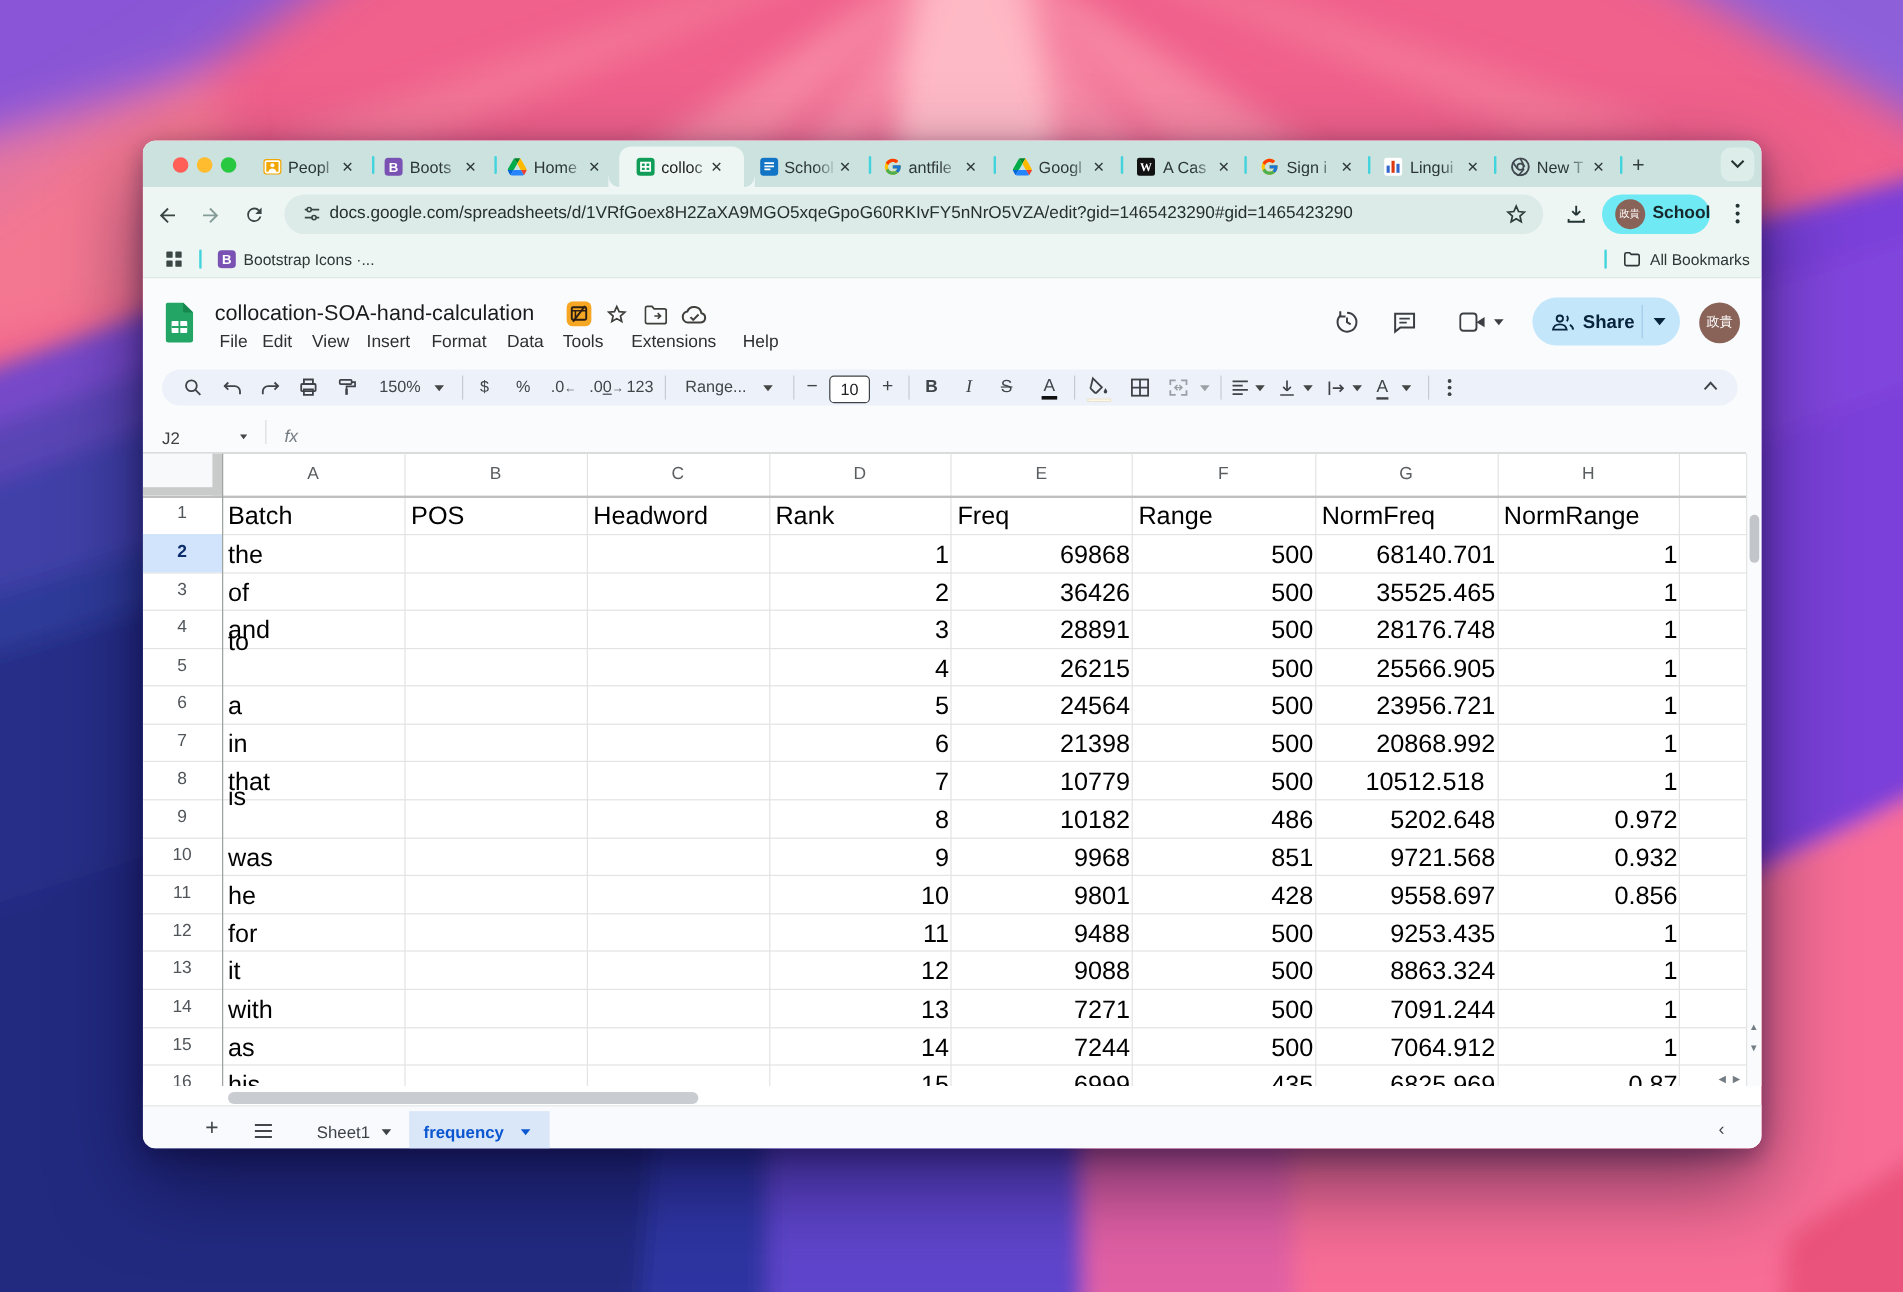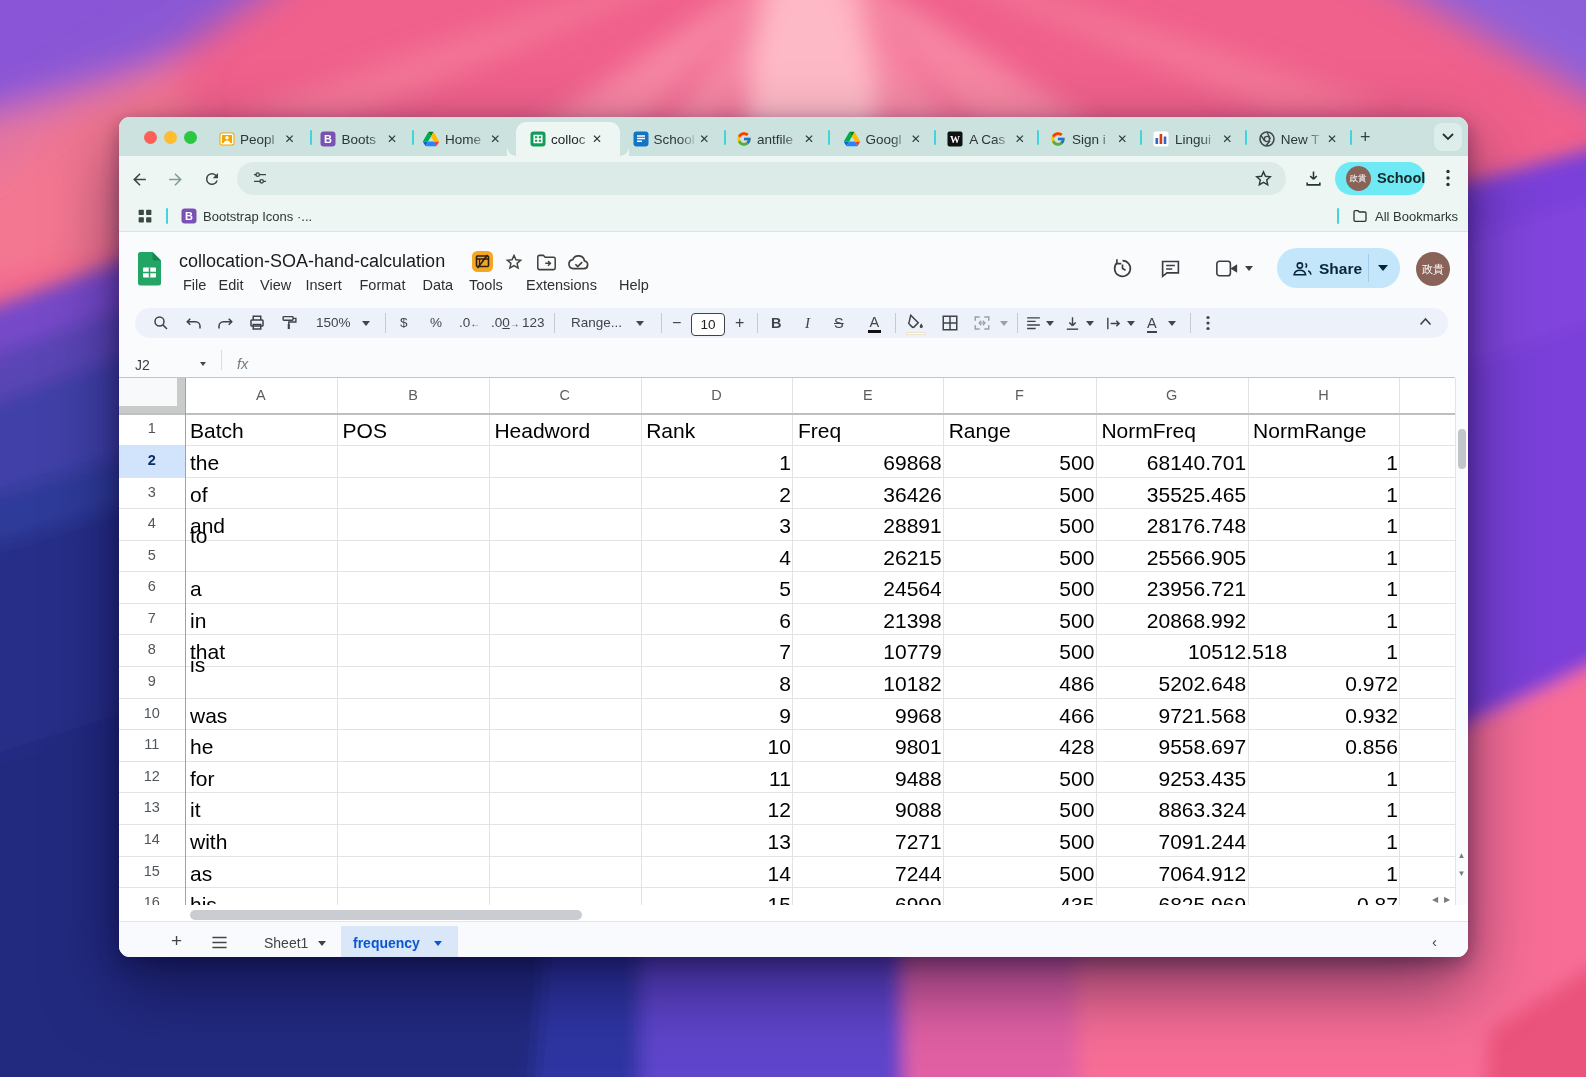--- a/index.html
+++ b/index.html
@@ -220,20 +220,21 @@
     </svg>
 <svg class="abs" style="left:203px;top:170px" width="18" height="18" viewBox="0 0 24 24">
       <path d="M17.65 6.35A7.96 7.96 0 0 0 12 4a8 8 0 1 0 7.73 10h-2.08A6 6 0 1 1 12 6c1.66 0 3.14.69 4.22 1.78L13 11h7V4z" fill="#394644"></path>
     </svg>
 <div class="abs" style="left:237px;top:161.5px;width:1049px;height:33px;border-radius:16.5px;background:#dcebe8"></div>
 <svg class="abs" style="left:252px;top:170px" width="16" height="16" viewBox="0 0 24 24">
       <path d="M3 7h4M11 7h10M3 17h10M17 17h4" stroke="#394644" stroke-width="2" fill="none"></path>
       <circle cx="8.5" cy="7" r="2.6" fill="none" stroke="#394644" stroke-width="2"></circle>
       <circle cx="14.5" cy="17" r="2.6" fill="none" stroke="#394644" stroke-width="2"></circle>
     </svg>
+<div class="abs" id="urltext" style="left:274.5px;top:170px">docs.google.com/spreadsheets/d/1VRfGoex8H2ZaXA9MGO5xqeGpoG60RKIvFY5nNrO5VZA/edit?gid=1465423290#gid=1465423290</div>
 <svg class="abs" style="left:1254px;top:169px" width="19" height="19" viewBox="0 0 24 24">
       <path d="M12 3.6l2.5 5.6 6.1.6-4.6 4.1 1.3 6-5.3-3.1-5.3 3.1 1.3-6-4.6-4.1 6.1-.6z" fill="none" stroke="#2d3b39" stroke-width="1.8"></path>
     </svg>
 <svg class="abs" style="left:1304px;top:168.5px" width="19" height="19" viewBox="0 0 24 24">
       <path d="M12 3v10M12 13l-4.2-4.2M12 13l4.2-4.2" stroke="#233532" stroke-width="2" fill="none"></path>
       <path d="M4 17v3h16v-3" stroke="#233532" stroke-width="2" fill="none"></path>
     </svg>
 <div class="abs" style="left:1335px;top:161.5px;width:90px;height:33px;border-radius:17px;background:#6fe9f3"></div>
 <div class="abs" style="left:1345.5px;top:165.5px;width:25px;height:25px;border-radius:50%;background:#8a6358;color:#fff;font-size:8.5px;text-align:center;line-height:25px">政貴</div>
 <div class="abs" style="left:1377px;top:169.5px;font-size:14.5px;font-weight:bold;color:#16282c">School</div>
@@ -506,32 +507,32 @@
 <div class="abs cell" style="left:184.5px;top:602.88px;width:152.6px;height:31.58px">in</div>
 <div class="abs cell num" style="left:640.7px;top:602.88px;width:151.7px;height:31.58px">6</div>
 <div class="abs cell num" style="left:792.4px;top:602.88px;width:150.8px;height:31.58px">21398</div>
 <div class="abs cell num" style="left:943.2px;top:602.88px;width:152.7px;height:31.58px">500</div>
 <div class="abs cell num" style="left:1095.9px;top:602.88px;width:151.7px;height:31.58px">20868.992</div>
 <div class="abs cell num" style="left:1247.6px;top:602.88px;width:151.8px;height:31.58px">1</div>
 <div class="abs cell" style="left:184.5px;top:634.46px;width:152.6px;height:31.58px">that</div>
 <div class="abs cell num" style="left:640.7px;top:634.46px;width:151.7px;height:31.58px">7</div>
 <div class="abs cell num" style="left:792.4px;top:634.46px;width:150.8px;height:31.58px">10779</div>
 <div class="abs cell num" style="left:943.2px;top:634.46px;width:152.7px;height:31.58px">500</div>
-<div class="abs cell num" style="left:1137px;top:634.46px;width:151.7px;height:31.58px">10512.518</div>
+<div class="abs cell num" style="left:1087px;top:634.46px;width:151.7px;height:31.58px">10512.518</div>
 <div class="abs cell num" style="left:1247.6px;top:634.46px;width:151.8px;height:31.58px">1</div>
 <div class="abs cell" style="left:184.5px;top:647px;width:152.6px;height:31.58px">is</div>
 <div class="abs cell num" style="left:640.7px;top:666.04px;width:151.7px;height:31.58px">8</div>
 <div class="abs cell num" style="left:792.4px;top:666.04px;width:150.8px;height:31.58px">10182</div>
 <div class="abs cell num" style="left:943.2px;top:666.04px;width:152.7px;height:31.58px">486</div>
 <div class="abs cell num" style="left:1095.9px;top:666.04px;width:151.7px;height:31.58px">5202.648</div>
 <div class="abs cell num" style="left:1247.6px;top:666.04px;width:151.8px;height:31.58px">0.972</div>
 <div class="abs cell" style="left:184.5px;top:697.62px;width:152.6px;height:31.58px">was</div>
 <div class="abs cell num" style="left:640.7px;top:697.62px;width:151.7px;height:31.58px">9</div>
 <div class="abs cell num" style="left:792.4px;top:697.62px;width:150.8px;height:31.58px">9968</div>
-<div class="abs cell num" style="left:943.2px;top:697.62px;width:152.7px;height:31.58px">466</div>
+<div class="abs cell num" style="left:943.2px;top:697.62px;width:152.7px;height:31.58px">851</div>
 <div class="abs cell num" style="left:1095.9px;top:697.62px;width:151.7px;height:31.58px">9721.568</div>
 <div class="abs cell num" style="left:1247.6px;top:697.62px;width:151.8px;height:31.58px">0.932</div>
 <div class="abs cell" style="left:184.5px;top:729.20px;width:152.6px;height:31.58px">he</div>
 <div class="abs cell num" style="left:640.7px;top:729.20px;width:151.7px;height:31.58px">10</div>
 <div class="abs cell num" style="left:792.4px;top:729.20px;width:150.8px;height:31.58px">9801</div>
 <div class="abs cell num" style="left:943.2px;top:729.20px;width:152.7px;height:31.58px">428</div>
 <div class="abs cell num" style="left:1095.9px;top:729.20px;width:151.7px;height:31.58px">9558.697</div>
 <div class="abs cell num" style="left:1247.6px;top:729.20px;width:151.8px;height:31.58px">0.856</div>
 <div class="abs cell" style="left:184.5px;top:760.78px;width:152.6px;height:31.58px">for</div>
 <div class="abs cell num" style="left:640.7px;top:760.78px;width:151.7px;height:31.58px">11</div>

